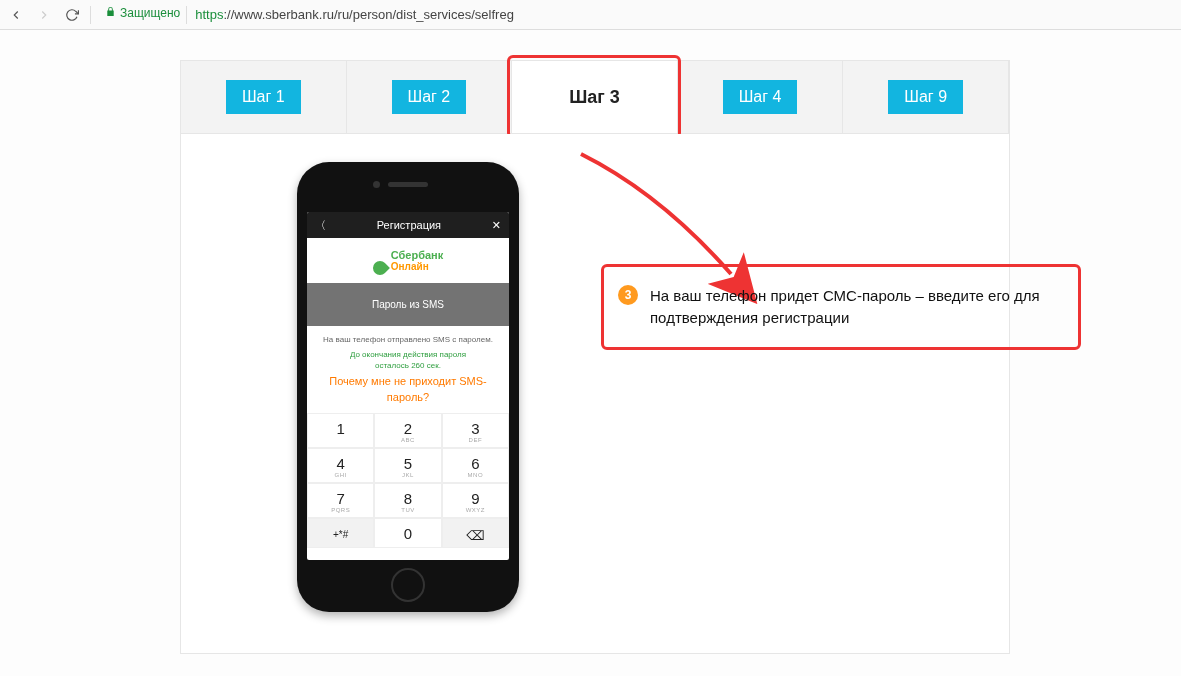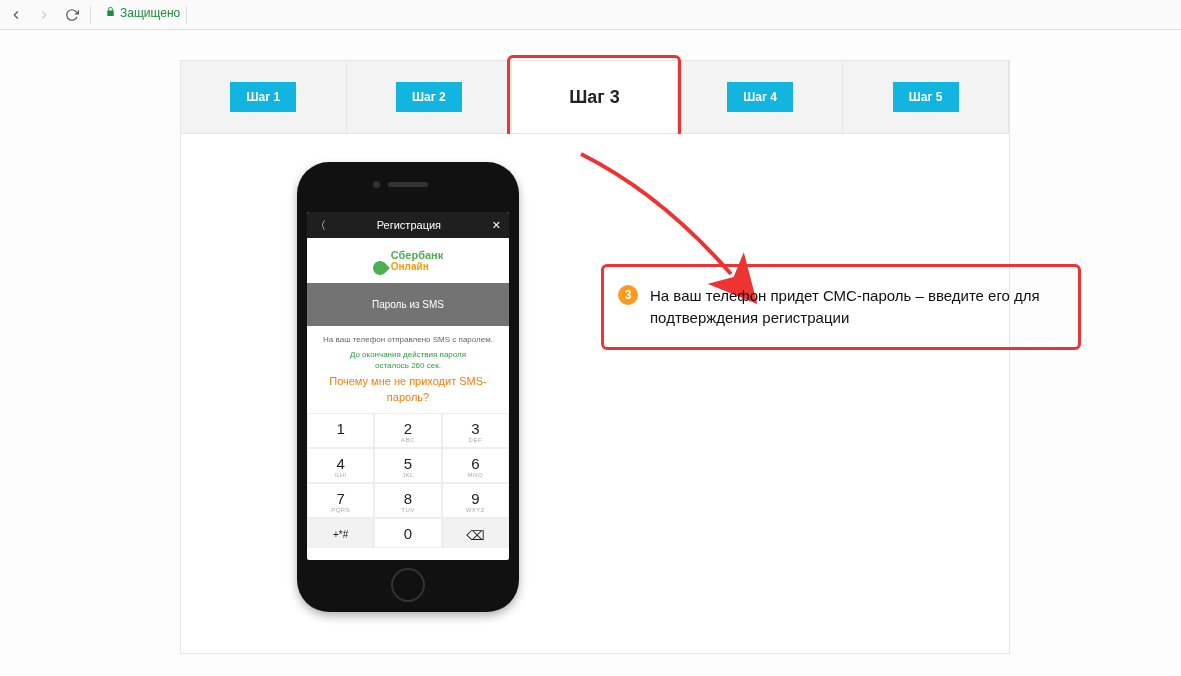--- a/index.html
+++ b/index.html
@@ -15,21 +15,21 @@
   .sep { width:1px; height:18px; background:#ddd; }
 
   
   .page { background:#fdfdfd; height:calc(100% - 30px); padding-top:30px; }
   .content { width:830px; margin-left:180px; }
 
   
   .tabs { display:flex; gap:0; border:1px solid #e6e6e6; background:#f3f3f3; position:relative; }
   .tab-cell { flex:1; height:72px; display:flex; align-items:center; justify-content:center; border-right:1px solid #e6e6e6; background:#f3f3f3; }
   .tab-cell:last-child { border-right:none; }
-  .step-btn { background:#12b5e0; color:#fff; font-weight:bold; font-size:12px; padding:8px 16px; border:none; }
+  .step-btn { background:#12b5e0; color:#fff; font-weight:normal; font-size:16px; padding:8px 16px; border:none; }
   .tab-cell.active { background:#fff; }
   .tab-cell.active .step-label { font-weight:bold; font-size:18px; color:#222; }
   .active-frame { position:absolute; border:3px solid #e33; border-radius:6px; top:-6px; height:84px; }
 
   
   .panel { border:1px solid #e6e6e6; border-top:none; background:#fff; height:520px; position:relative; padding:28px 28px; }
 
   
   .phone { width:222px; height:450px; background:#111; border-radius:32px; position:relative; padding:50px 10px 52px 10px; box-shadow:0 4px 10px rgba(0,0,0,.3); }
   .phone .speaker { position:absolute; top:20px; left:50%; transform:translateX(-50%); width:40px; height:5px; background:#333; border-radius:3px; }
@@ -81,40 +81,43 @@
         <path d="M20.49 15a9 9 0 1 1-2.12-9.36L23 10"></path>
       </svg>
     </div>
   <div class="sep"></div>
   <div class="secure-badge">
     <svg width="11" height="11" viewBox="0 0 24 24" fill="#1a8e3b">
         <path d="M12 2a5 5 0 0 0-5 5v3H5v12h14V10h-2V7a5 5 0 0 0-5-5zm-3 5a3 3 0 1 1 6 0v3H9V7z"></path>
       </svg>
     <span>Защищено</span>
   </div>
+  <div class="url">
+    <span class="proto">https</span><span>://www.sberbank.ru/ru/person/dist_services/selfreg</span>
+  </div>
 </div>
 
 <div class="page">
   <div class="content">
 
     <div class="tabs">
       <div class="tab-cell">
           <button class="step-btn">Шаг 1</button>
         </div>
       <div class="tab-cell">
           <button class="step-btn">Шаг 2</button>
         </div>
       <div class="tab-cell active">
           <span class="step-label">Шаг 3</span>
         </div>
       <div class="tab-cell">
           <button class="step-btn">Шаг 4</button>
         </div>
       <div class="tab-cell">
-          <button class="step-btn">Шаг 5</button>
+          <button class="step-btn">Шаг 9</button>
         </div>
       <div class="active-frame" style="left:326px; width:174px;"></div>
     </div>
 
     <div class="panel">
 
       <div class="phone" style="margin-left:88px;">
         <div class="speaker"></div>
         <div class="camera"></div>
         <div class="screen">

